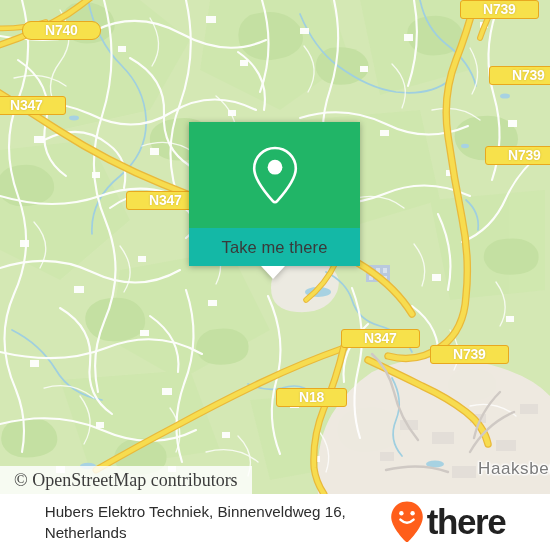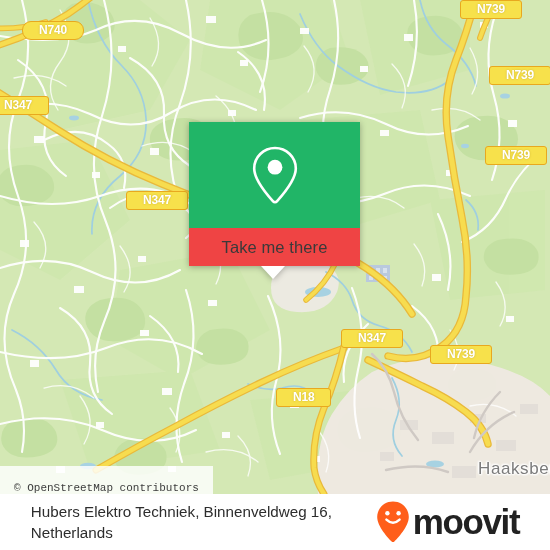--- a/index.html
+++ b/index.html
@@ -35,24 +35,24 @@
   
   .shield {
     position: absolute;
     box-sizing: border-box;
     background: #f7e14b;
     border: 1.6px solid #e8a81f;
     border-radius: 3px;
     color: #ffffff;
     font-family: "Liberation Sans", sans-serif;
     font-weight: bold;
-    font-size: 12px;
+    font-size: 14px;
     line-height: 17px;
     height: 19px;
-    padding: 0 16px;
+    padding: 0 22px;
     white-space: nowrap;
     letter-spacing: -0.2px;
     text-shadow: 0 0 2px rgba(120,90,0,.35);
   }
 
   
   .place-label {
     position: absolute;
     color: #7b7b7b;
     font-family: "Liberation Sans", sans-serif;
@@ -66,25 +66,25 @@
   }
 
   
   #attribution {
     position: absolute;
     left: 0;
     bottom: 0;
     height: 28px;
     padding: 0 14px 0 14px;
     display: flex;
-    align-items: flex-end;
+    align-items: center;
     background: rgba(255,255,255,0.82);
     color: #3c3c3c;
-    font-size: 11px;
-    font-family: Liberation Mono, monospace;
+    font-size: 18px;
+    font-family: Liberation Serif, serif;
     white-space: nowrap;
   }
 
   
   #popup {
     position: absolute;
     left: 189px;
     top: 122px;
     width: 171px;
     filter: drop-shadow(0 1px 3px rgba(0,0,0,0.30));
@@ -92,21 +92,21 @@
   #popup-top {
     height: 106px;
     background: #21b567;
     display: flex;
     align-items: center;
     justify-content: center;
   }
   #popup-bottom {
     position: relative;
     height: 38px;
-    background: #ef4444;
+    background: #14b8a6;
     display: flex;
     align-items: center;
     justify-content: center;
   }
   #popup-label {
     color: #3a3a3a;
     font-size: 16.5px;
     font-family: "Liberation Sans", sans-serif;
     letter-spacing: .1px;
   }
@@ -407,17 +407,17 @@
 
   <div id="footer">
     <div id="footer-title">Hubers Elektro Techniek, Binnenveldweg 16, Netherlands</div>
     <div id="brand">
       <svg width="34" height="44" viewBox="0 0 34 44">
         <path d="M17 1.5 C8.2 1.5 1.2 8.4 1.2 16.9 C1.2 26.4 12.6 38.4 15.6 41.4 C16.4 42.2 17.6 42.2 18.4 41.4 C21.4 38.4 32.8 26.4 32.8 16.9 C32.8 8.4 25.8 1.5 17 1.5 Z" fill="#ff5e1a"></path>
         <circle cx="11.4" cy="13.2" r="2.2" fill="#ffffff"></circle>
         <circle cx="22.6" cy="13.2" r="2.2" fill="#ffffff"></circle>
         <path d="M10.4 19.6 q6.6 6.2 13.2 0" fill="none" stroke="#ffffff" stroke-width="2.4" stroke-linecap="round"></path>
       </svg>
-      <span id="brand-word">moovit</span>
+      <span id="brand-word">there</span>
     </div>
   </div>
 
 </div>
 
 </body></html>

